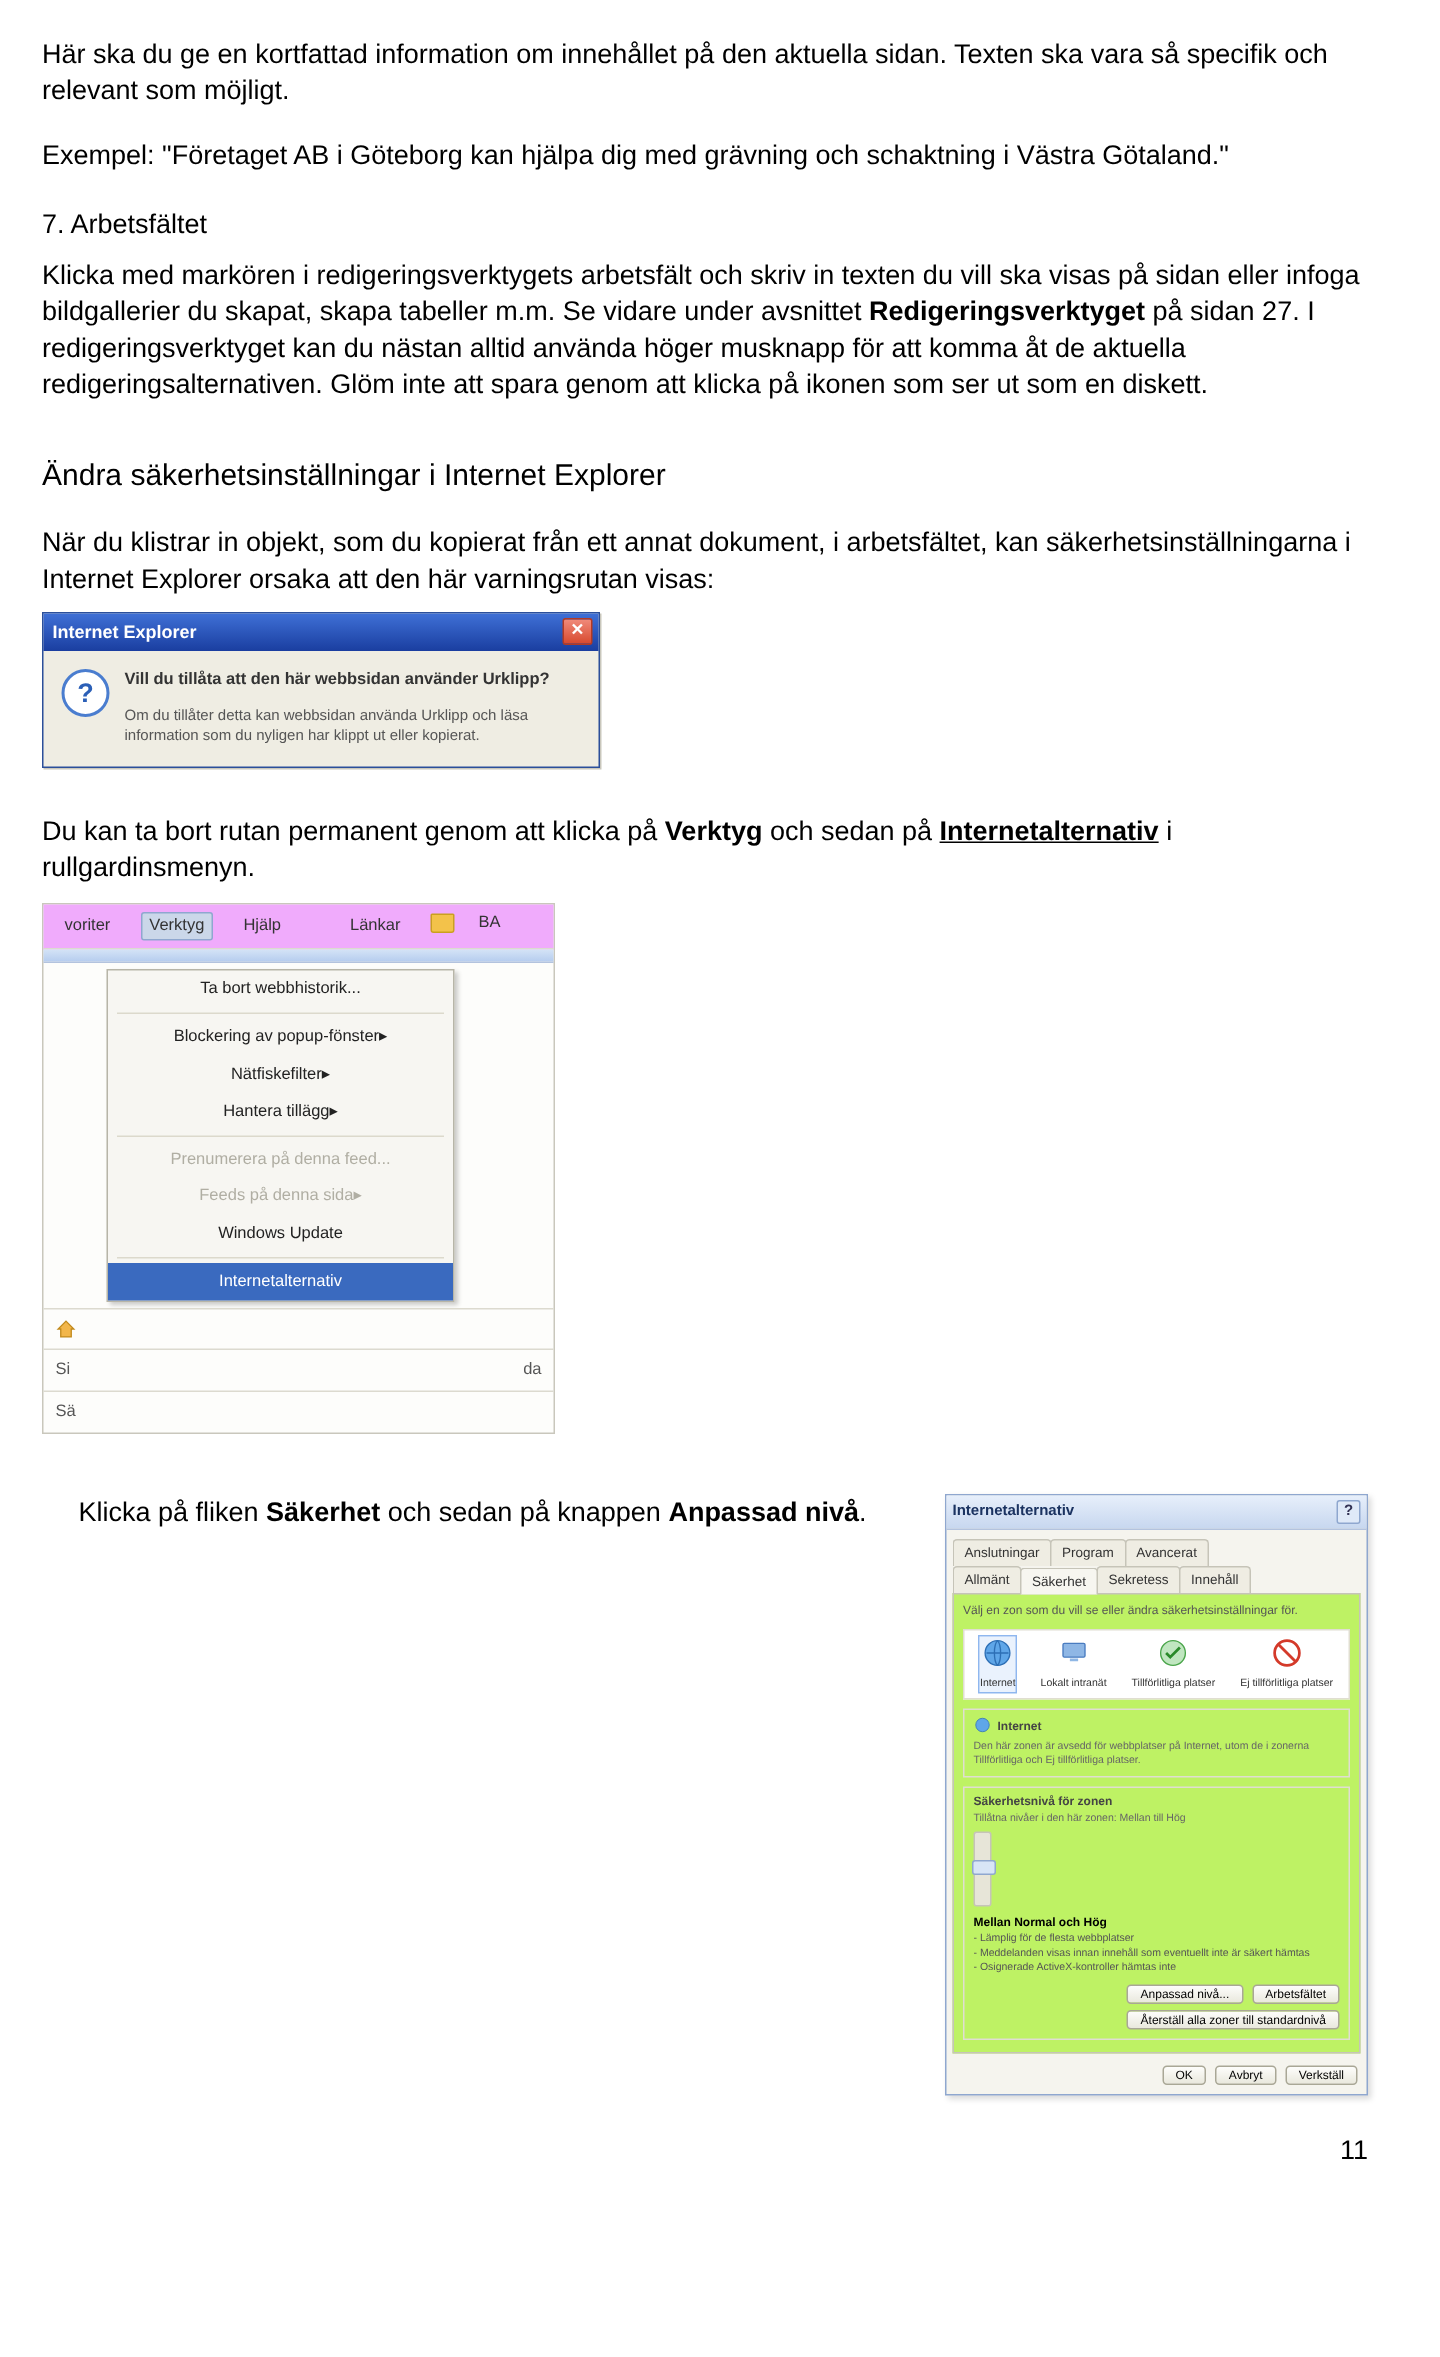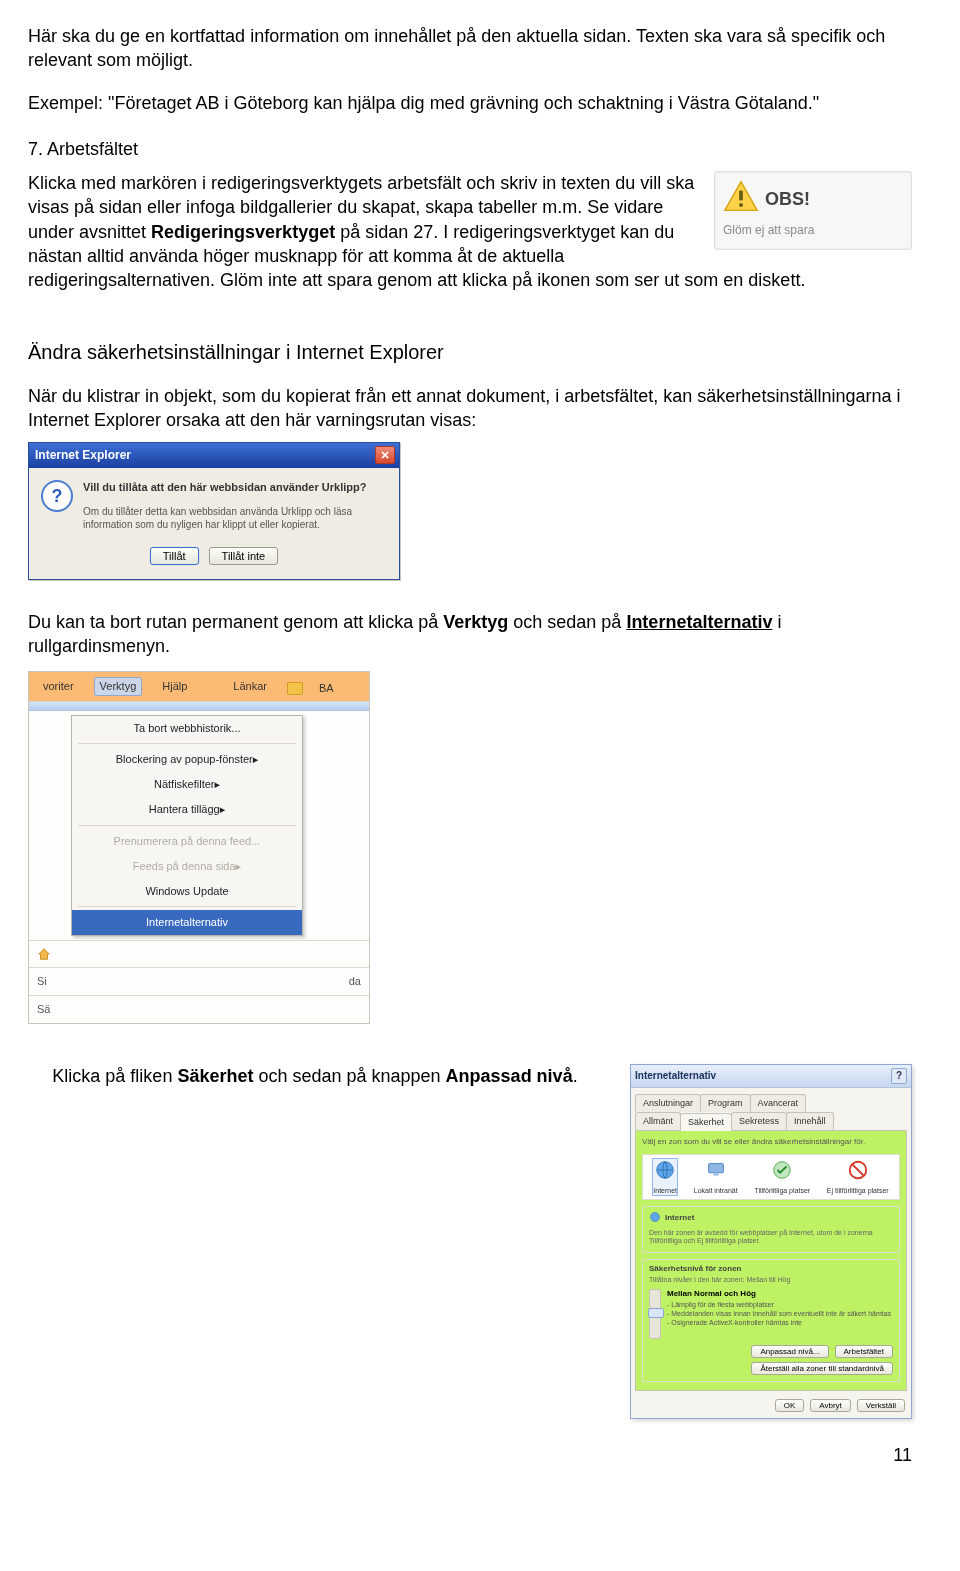--- a/index.html
+++ b/index.html
@@ -84,23 +84,23 @@
   }
   .win-btn.default { border: 1px solid #3a6fcf; box-shadow: 0 0 1px #6fa1ef, inset 0 0 1px #fff; }
 
   
   .verktyg-wrap {
     width: 340px; font-family: Tahoma, Arial, sans-serif; font-size: 11px;
     border: 1px solid #c9c7bc; margin: 12px 0 40px 0;
     background: #fdfdfb;
   }
   .toolbar-row {
-    display:flex; align-items:flex-end; gap: 14px;
+    display:flex; align-items:flex-start; gap: 14px;
     padding: 5px 8px; border-bottom: 1px solid #dcdacf;
-    background: #fdba74; color: #333;
+    background: #f0abfc; color: #333;
   }
   .tb-item { padding: 2px 6px; }
   .tb-item.active { background: #cbd7e9; border: 1px solid #8fa7cf; border-radius:2px; padding:1px 5px; }
   .folder-ico {
     width:14px; height:11px; background:#f3c24a; border:1px solid #caa020;
     border-radius: 1px 1px 2px 2px; display:inline-block; vertical-align:middle; margin-right:2px;
   }
   .toolbar-strip { height: 8px; background: linear-gradient(#d4e3f6,#b6cdef); border-bottom:1px solid #b3c3de; }
   .dropdown {
     margin: 4px 0 4px 42px; width: 230px;
@@ -148,21 +148,21 @@
   .ia-tab.active { background:#f7f6f0; position:relative; top:1px; font-weight:normal; }
   .ia-body { border:1px solid #c6c4b8; margin:0 4px 4px; padding:6px 6px 8px; background:#bef264; }
   .ia-zone-desc { font-size:8px; color:#555; margin-bottom:6px; }
   .ia-zones { display:flex; justify-content:space-around; border:1px solid #e0ded1; padding:4px 2px; background:#fff; }
   .ia-zone { display:flex; flex-direction:column; align-items:center; gap:2px; font-size:7px; text-align:center; color:#333; }
   .ia-zone.sel { outline:1px solid #8fb7ef; background:#eaf2fd; }
   .ia-zone svg { width:22px; height:22px; }
   .ia-group { border:1px solid #e0ded1; margin-top:6px; padding:4px 6px 6px; }
   .ia-group-title { font-weight:bold; font-size:8px; color:#444; margin-bottom:2px; display:flex; align-items:center; gap:4px;}
   .ia-group-desc { font-size:7px; color:#666; line-height:1.2; }
-  .ia-slider-row { display:flex; gap:6px; align-items:flex-start; margin:4px 0; }
+  .ia-slider-row { display:flex; gap:6px; align-items:flex-start; margin:4px 0;flex-direction:column; }
   .ia-slider { width:10px; height:48px; background:#e7e5d8; border:1px solid #c6c4b8; position:relative; border-radius:2px; }
   .ia-slider .thumb { position:absolute; left:-2px; top:18px; width:14px; height:8px; background:#d8e5f6; border:1px solid #8fa7cf; border-radius:2px; }
   .ia-bullets { font-size:7px; color:#555; }
   .ia-bullets div::before { content:"- "; }
   .ia-btnrow { display:flex; justify-content:flex-end; gap:6px; margin-top:6px; }
   .ia-btnrow2 { display:flex; justify-content:flex-end; gap:6px; padding:4px 6px 6px; }
   .ia-btn { font-size:8px; padding:1px 8px; background:linear-gradient(#fdfdfb,#e9e8dd); border:1px solid #a9a796; border-radius:3px; }
 
   .page-number { text-align: right; margin-top: 24px; font-size: 18px; }
   .clearfix::after { content:""; display:block; clear:both; }
@@ -171,33 +171,20 @@
 <body>
 
 <div>
 
   <p class="para-block">Här ska du ge en kortfattad information om innehållet på den aktuella sidan. Texten ska vara så specifik och relevant som möjligt.</p>
   <p class="para-block">Exempel: "Företaget AB i Göteborg kan hjälpa dig med grävning och schaktning i Västra Götaland."</p>
 
   <p style="margin-top:22px;">7. Arbetsfältet</p>
 
   <div class="clearfix">
-    <div class="obs-box">
-      <div class="obs-head">
-        <span>
-          <svg viewBox="0 0 40 40">
-            <polygon points="20,4 38,36 2,36" fill="#ffd24a" stroke="#d6a20f" stroke-width="1.5"></polygon>
-            <rect x="18" y="14" width="4" height="11" fill="#635b10" rx="1"></rect>
-            <rect x="18" y="28" width="4" height="4" fill="#635b10" rx="1"></rect>
-          </svg>
-        </span>
-        <span class="obs-title">OBS!</span>
-      </div>
-      <div class="obs-sub">Glöm ej att spara</div>
-    </div>
 
     <p>
       <span>Klicka med markören i redigeringsverktygets arbetsfält och skriv in texten du vill ska visas på sidan eller infoga bildgallerier du skapat, skapa tabeller m.m. Se vidare under avsnittet </span><span class="bold">Redigeringsverktyget</span><span> på sidan 27. I redigeringsverktyget kan du nästan alltid använda höger musknapp för att komma åt de aktuella redigeringsalternativen. Glöm inte att spara genom att klicka på ikonen som ser ut som en diskett.</span>
     </p>
   </div>
 
   <div class="section-title">Ändra säkerhetsinställningar i Internet Explorer</div>
   <p>När du klistrar in objekt, som du kopierat från ett annat dokument, i arbetsfältet, kan säkerhetsinställningarna i Internet Explorer orsaka att den här varningsrutan visas:</p>
 
   <div class="ie-dialog">
@@ -205,24 +192,20 @@
       <span>Internet Explorer</span>
       <span class="ie-close">✕</span>
     </div>
     <div class="ie-body">
       <div class="ie-row">
         <div class="ie-q-icon">?</div>
         <div>
           <div class="ie-question">Vill du tillåta att den här webbsidan använder Urklipp?</div>
           <div class="ie-desc">Om du tillåter detta kan webbsidan använda Urklipp och läsa information som du nyligen har klippt ut eller kopierat.</div>
         </div>
-      </div>
-      <div class="ie-btnrow">
-        <button class="win-btn default">Tillåt</button>
-        <button class="win-btn">Tillåt inte</button>
       </div>
     </div>
   </div>
 
   <p style="margin-top:30px;">
     <span>Du kan ta bort rutan permanent genom att klicka på </span><span class="bold">Verktyg</span><span> och sedan på </span><span class="bold underline">Internetalternativ</span><span> i rullgardinsmenyn.</span>
   </p>
 
   <div class="verktyg-wrap">
     <div class="toolbar-row">

